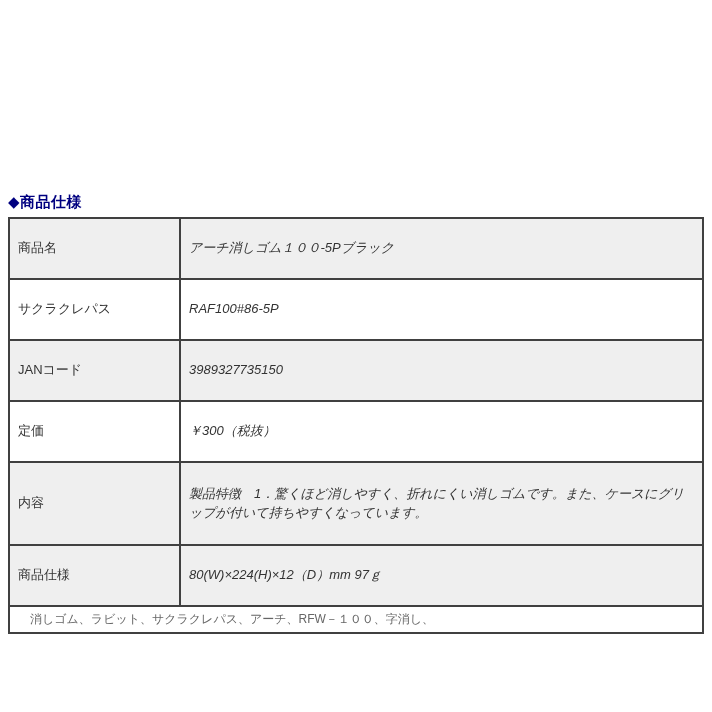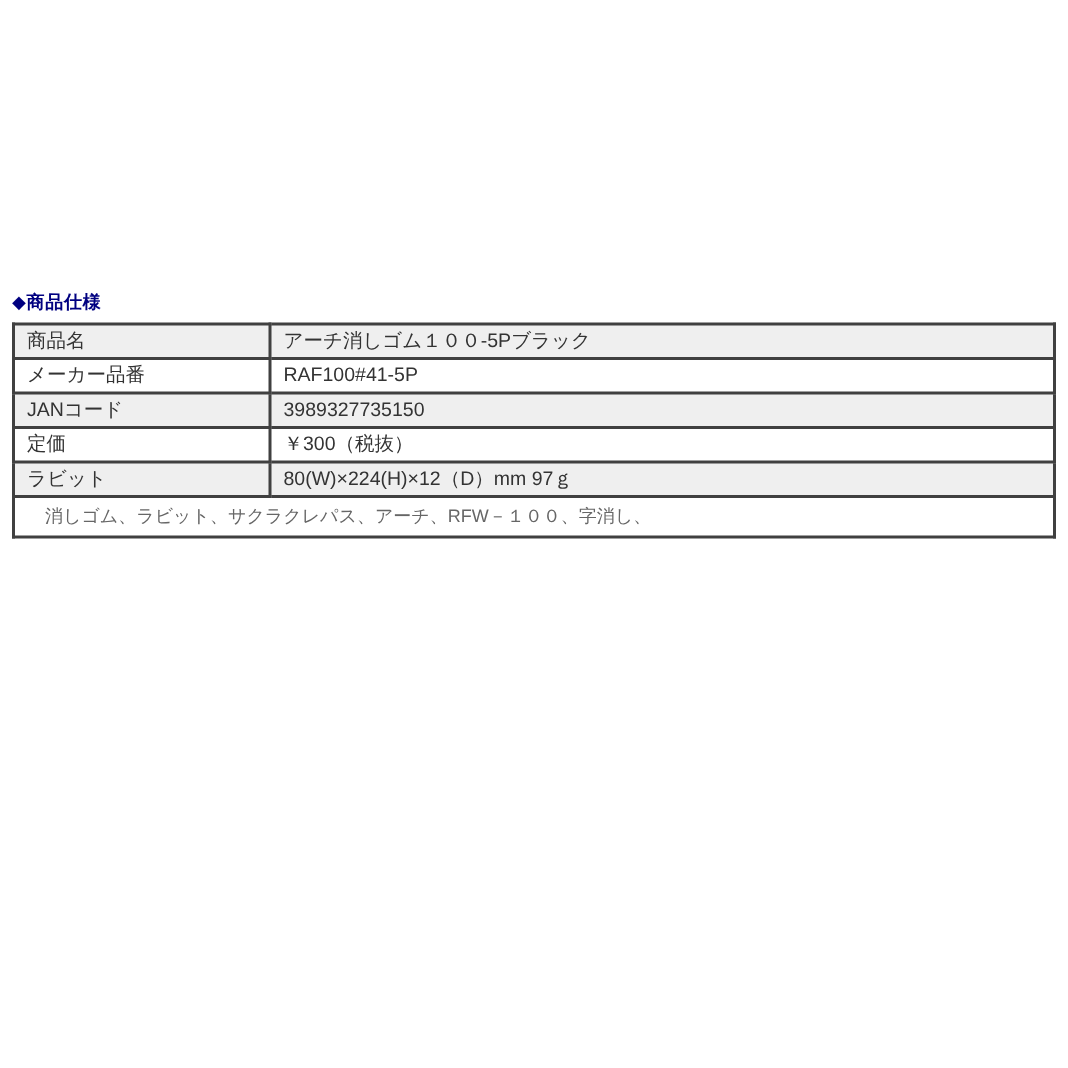--- a/index.html
+++ b/index.html
@@ -20,48 +20,49 @@
     height: 712px;
     background: #ffffff;
   }
   .spec-section {
     position: absolute;
     left: 8px;
     top: 193px;
     width: 696px;
   }
   .spec-heading {
-    font-size: 12px;
+    font-size: 15px;
     font-weight: bold;
     color: #000080;
     margin: 0 0 5px 0;
     letter-spacing: 0.5px;
   }
   table.spec-table {
     width: 696px;
     border-collapse: collapse;
     table-layout: fixed;
     font-size: 13px;
     color: #333333;
   }
   table.spec-table td {
     border: 2px solid #404040;
-    padding: 1px 8px;
+    padding: 20px 8px;
     vertical-align: middle;
     line-height: 1.45;
     background: #ffffff;
   }
   table.spec-table tr.stripe td {
     background: #efefef;
   }
   td.label-cell {
     width: 153px; 
   }
   td.value-cell {
     width: auto;
+    font-style: italic;
   }
   tr.row-std td { height: 19px; }
   tr.row-tall td { height: 41px; vertical-align: middle; }
   tr.keywords-row td {
     font-size: 12px;
     color: #666666;
     padding: 4px 20px;
     height: 17px;
     background: #ffffff;
   }
@@ -74,33 +75,37 @@
 
     <h2 class="spec-heading">◆商品仕様</h2>
 
     <table class="spec-table">
       <tbody>
         <tr class="row-std stripe">
           <td class="label-cell">商品名</td>
           <td class="value-cell">アーチ消しゴム１００-5Pブラック</td>
         </tr>
         <tr class="row-std">
-          <td class="label-cell">メーカー品番</td>
-          <td class="value-cell">RAF100#41-5P</td>
+          <td class="label-cell">サクラクレパス</td>
+          <td class="value-cell">RAF100#86-5P</td>
         </tr>
         <tr class="row-std stripe">
           <td class="label-cell">JANコード</td>
           <td class="value-cell">3989327735150</td>
         </tr>
         <tr class="row-std">
           <td class="label-cell">定価</td>
           <td class="value-cell">￥300（税抜）</td>
         </tr>
+        <tr class="row-tall stripe">
+          <td class="label-cell">内容</td>
+          <td class="value-cell">製品特徴　1．驚くほど消しやすく、折れにくい消しゴムです。また、ケースにグリップが付いて持ちやすくなっています。</td>
+        </tr>
         <tr class="row-std stripe">
-          <td class="label-cell">ラビット</td>
+          <td class="label-cell">商品仕様</td>
           <td class="value-cell">80(W)×224(H)×12（D）mm 97ｇ</td>
         </tr>
         <tr class="keywords-row">
           <td colspan="2">消しゴム、ラビット、サクラクレパス、アーチ、RFW－１００、字消し、</td>
         </tr>
       </tbody>
     </table>
 
   </div>
 </div>

